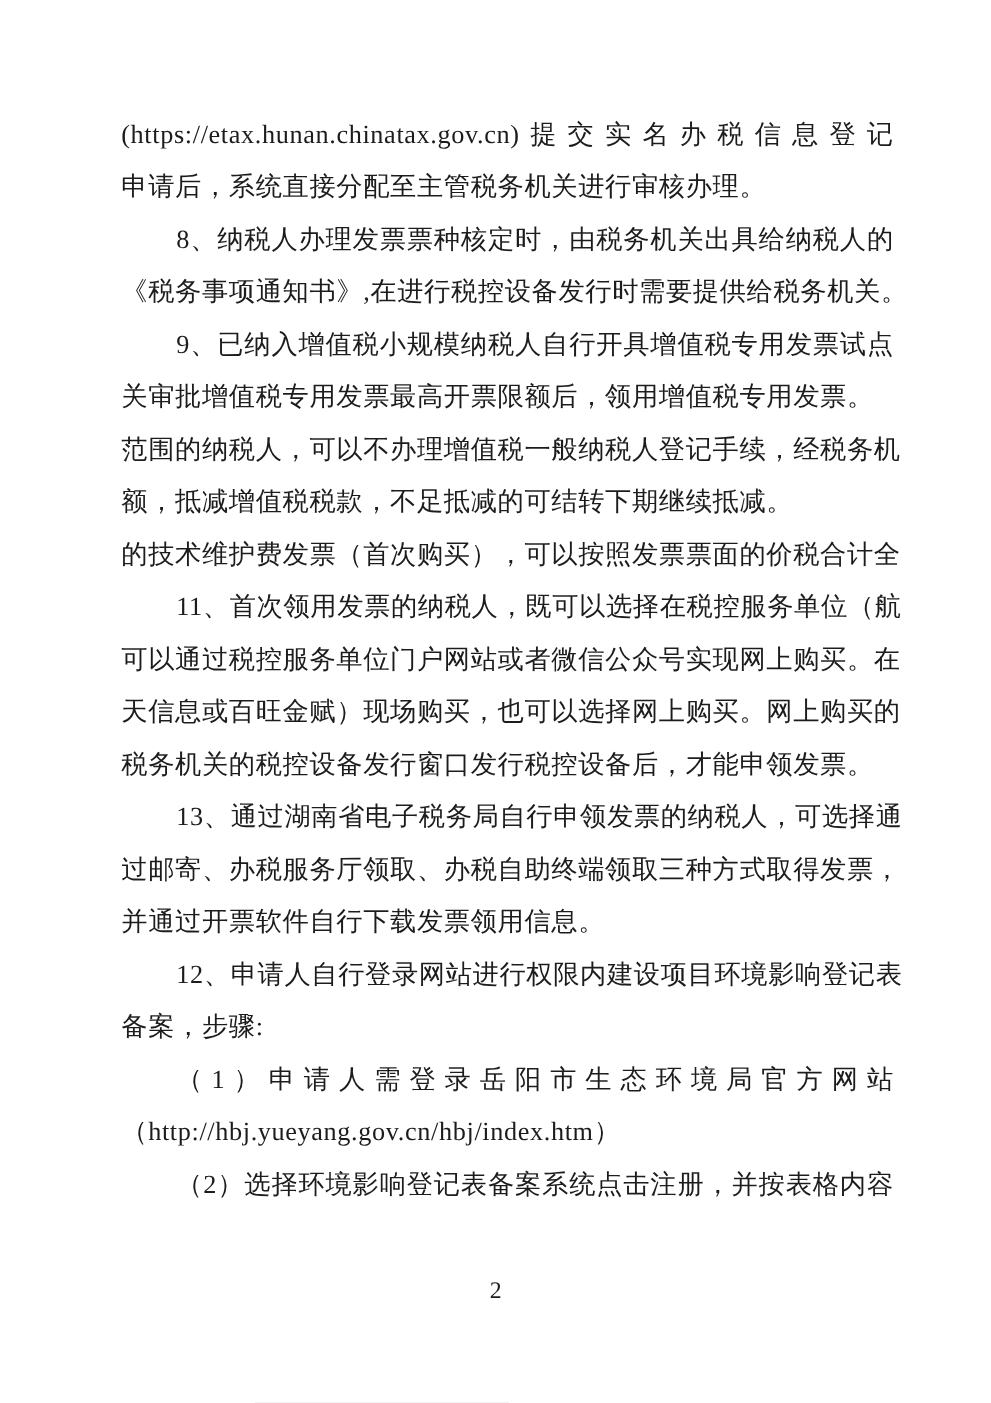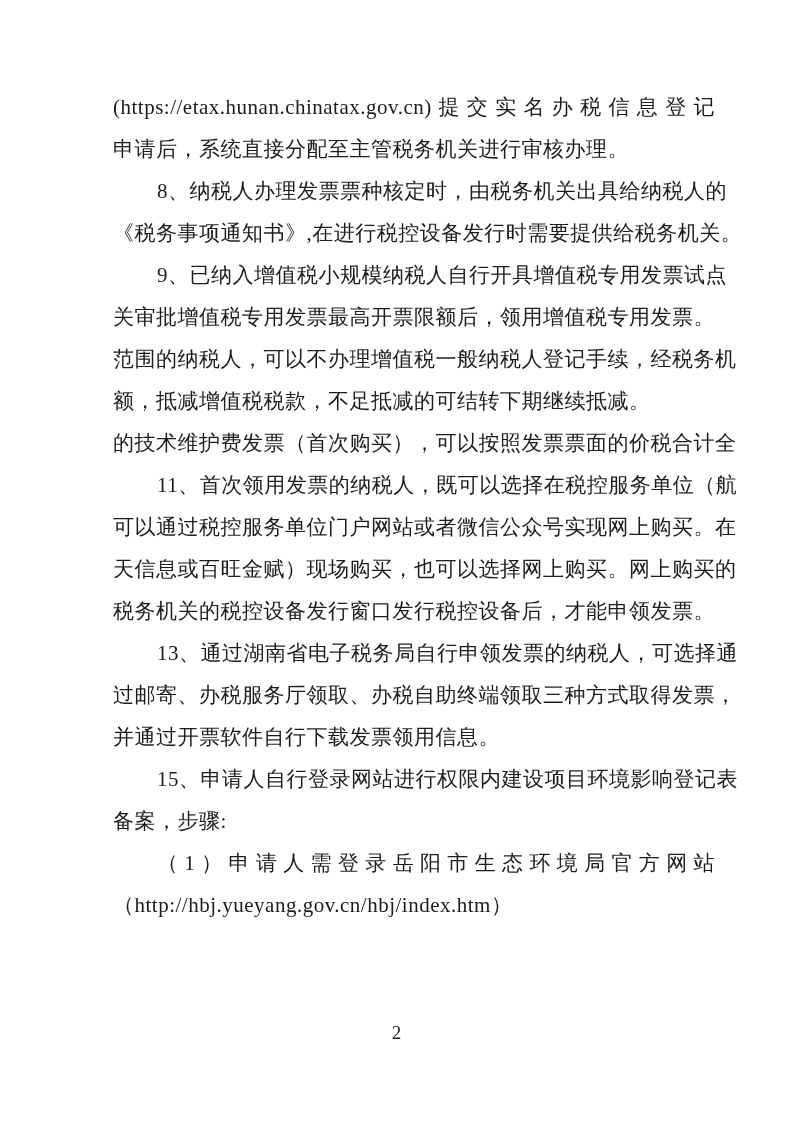--- a/index.html
+++ b/index.html
@@ -26,21 +26,20 @@
     margin: 0;
     padding: 0;
   }
   .line {
     height: 42px;
     line-height: 42px;
     font-size: 21px;
     white-space: nowrap;
     letter-spacing: 0.5px;
     text-align: left;
-    margin-left: 16px;
   }
   
   .line.fill {
     text-align: justify;
     text-align-last: justify;
     text-justify: inter-word;
   }
   
   .line.indent {
     text-indent: 44px;
@@ -92,28 +91,31 @@
       <div class="line">税务机关的税控设备发行窗口发行税控设备后，才能申领发票。</div>
     </div>
 
     <div class="para">
       <div class="line fill indent">13、通过湖南省电子税务局自行申领发票的纳税人，可选择通</div>
       <div class="line fill">过邮寄、办税服务厅领取、办税自助终端领取三种方式取得发票，</div>
       <div class="line">并通过开票软件自行下载发票领用信息。</div>
     </div>
 
     <div class="para">
-      <div class="line fill indent">15、申请人自行登录网站进行权限内建设项目环境影响登记表</div>
+      <div class="line fill indent">12、申请人自行登录网站进行权限内建设项目环境影响登记表</div>
       <div class="line">备案，步骤:</div>
     </div>
 
     <div class="para">
       <div class="line fill indent">（1）申请人需登录岳阳市生态环境局官方网站</div>
       <div class="line">（http://hbj.yueyang.gov.cn/hbj/index.htm）</div>
     </div>
 
+    <div class="para">
+      <div class="line fill indent">（2）选择环境影响登记表备案系统点击注册，并按表格内容</div>
+    </div>
 
   </div>
 
   <div class="footer">
     <span class="page-num">2</span>
   </div>
 </div>
 
 </body></html>

